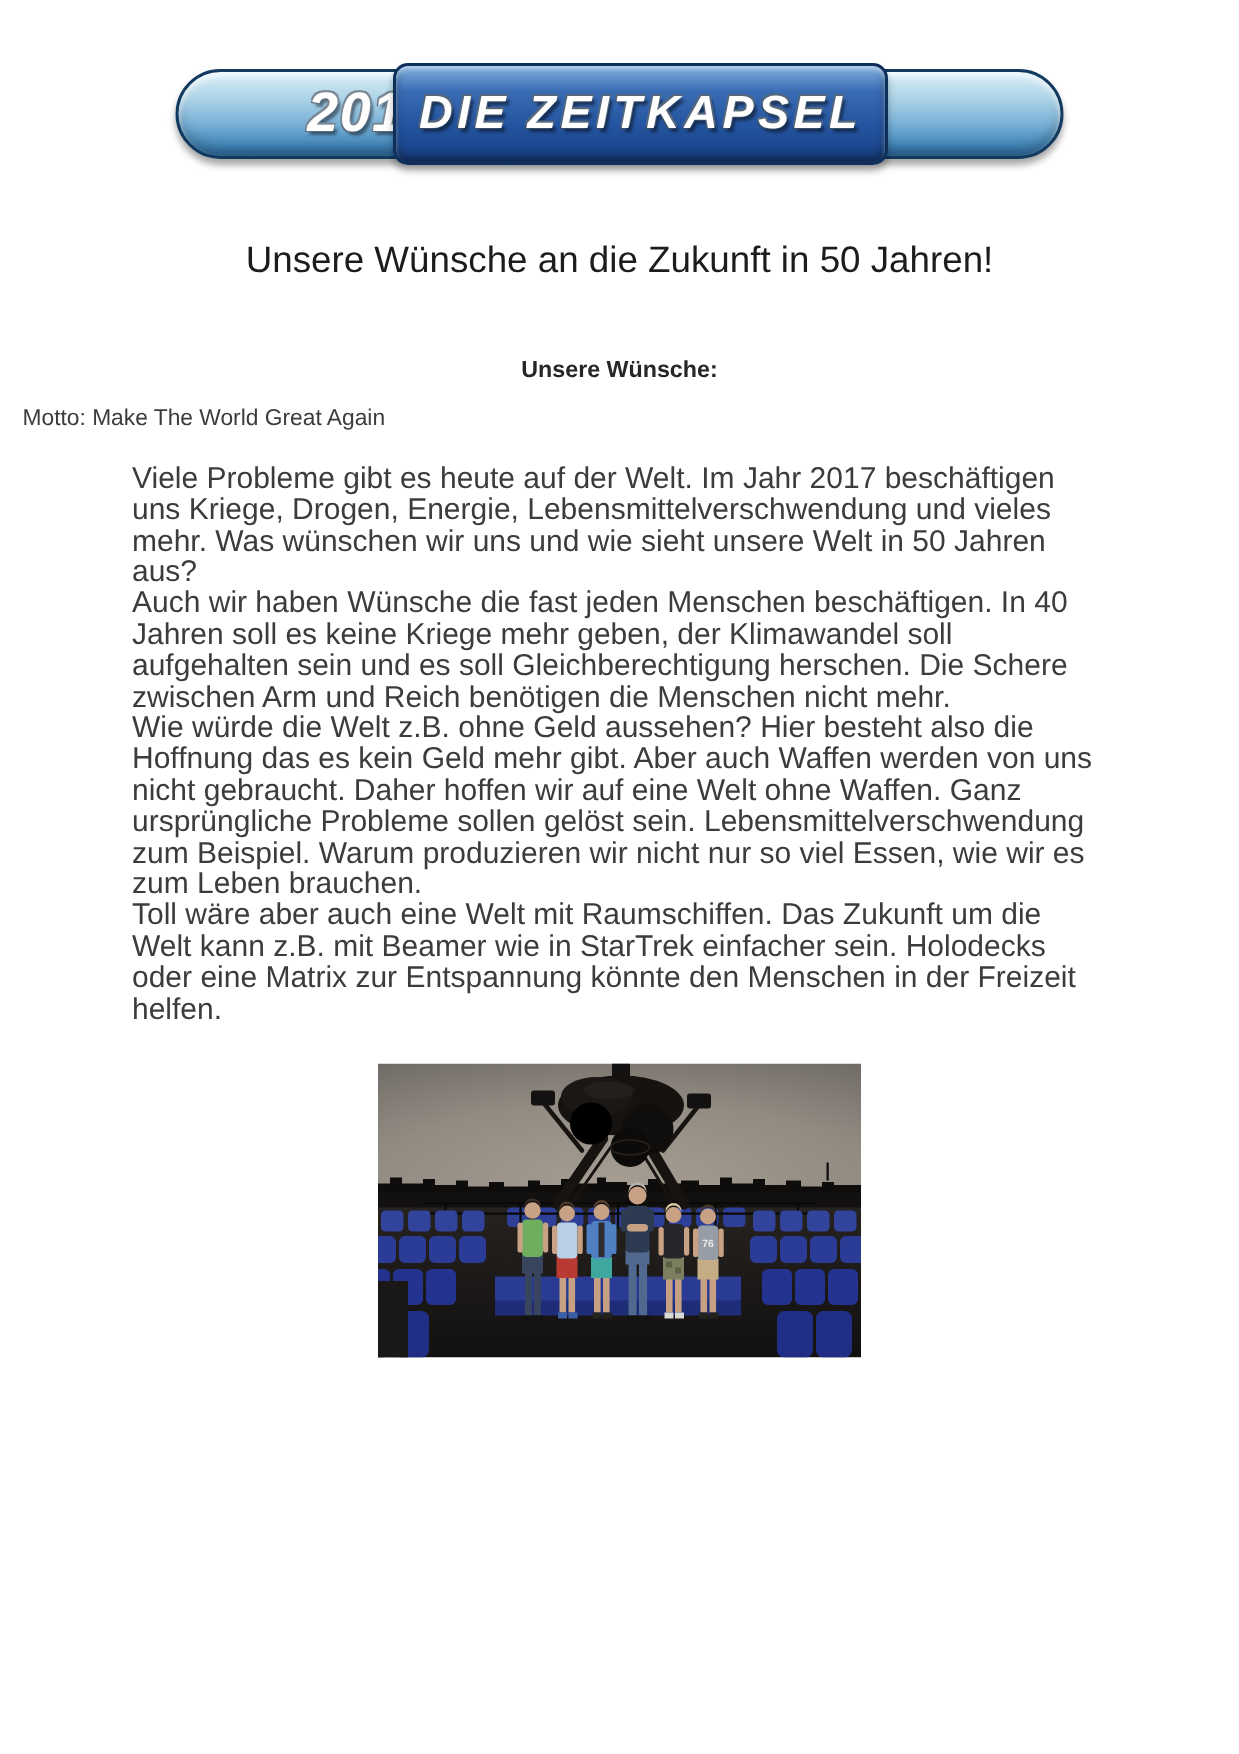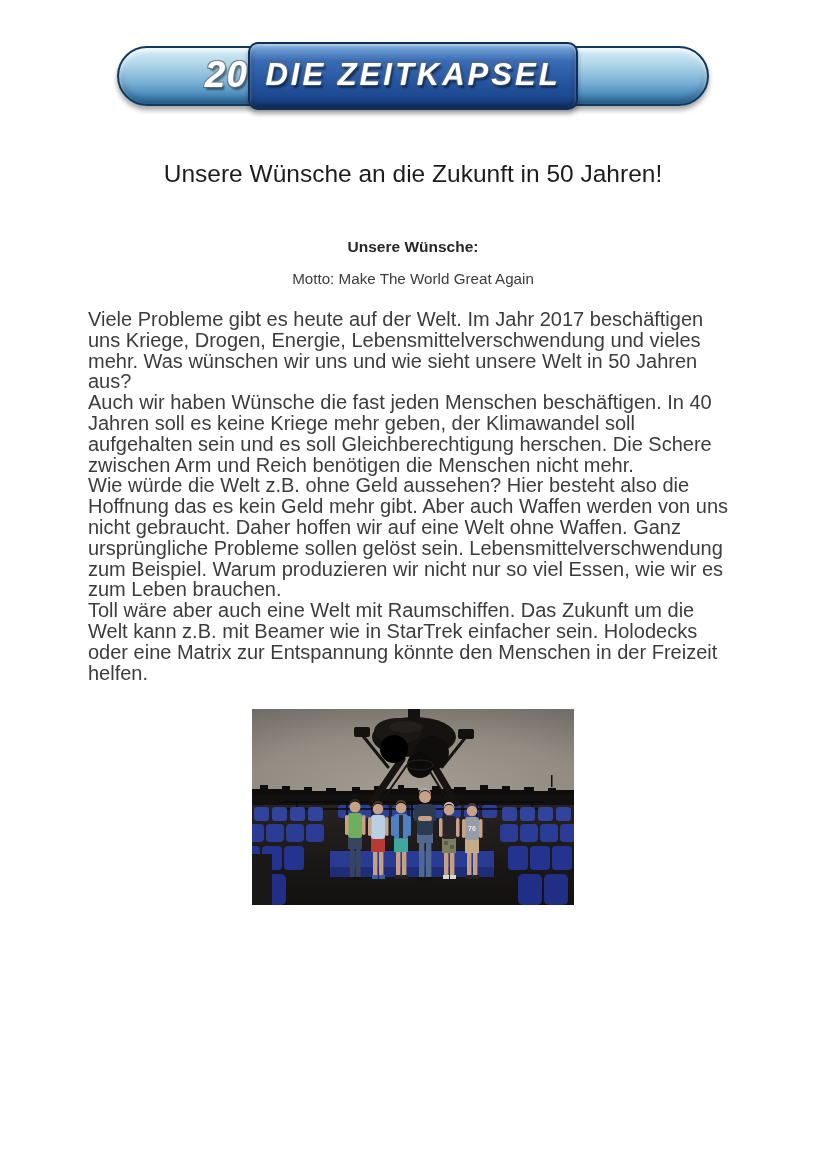--- a/index.html
+++ b/index.html
@@ -22,21 +22,21 @@
     display:flex;
   }
   .banner-year {
     flex:1; display:flex; align-items:center; justify-content:center;
     font-size:37px; font-weight:bold; font-style:italic;
     color:#ffffff; letter-spacing:1px; padding-bottom:3px;
     text-shadow:-1px -1px 0 #7c8894, 1px -1px 0 #7c8894, -1px 1px 0 #5e6a76, 2px 3px 2px rgba(20,30,40,.55);
   }
   .banner-mid-gap { width:330px; }
   .banner-center {
-    position:absolute; left:131px; top:-4px; width:330px; height:68px;
+    position:absolute; left:145px; top:-4px; width:330px; height:68px;
     border-radius:10px;
     background:linear-gradient(180deg,#82b1de 0%,#3a6cb4 26%,#24549f 62%,#163f82 100%);
     border:2px solid #0e2f5a;
     box-shadow:0 4px 5px rgba(0,0,0,.3), inset 0 2px 3px rgba(255,255,255,.45), inset 0 -4px 6px rgba(0,0,0,.4);
     display:flex; align-items:center; justify-content:center;
     font-size:31px; font-weight:bold; font-style:italic;
     color:#ffffff; letter-spacing:3px; padding-bottom:2px;
     text-shadow:-1px -1px 0 #55677d, 1px -1px 0 #55677d, -1px 1px 0 #3c4e64, 2px 3px 2px rgba(10,20,35,.6);
     white-space:nowrap;
   }
@@ -48,21 +48,21 @@
   }
   .section-label {
     margin:55px 0 0; text-align:center;
     font-size:15.5px; font-weight:bold; color:#262626;
   }
   .section-label.wishes { margin-top:50px; }
   .team-lines {
     margin:15px 0 0; text-align:center;
     font-size:15.2px; line-height:21px; color:#3c3c3c;
   }
-  .motto { margin:14px 4px 0; text-align:center; font-size:15.2px; color:#3c3c3c; }
+  .motto { margin:14px 15px 0; font-size:15.2px; color:#3c3c3c; }
   .wishes-text {
     width:650px; margin:22px auto 0; 
     font-size:20px; line-height:20.8px; color:#3c3c3c;
   }
   .wishes-text p { margin:0; }
 
   
   .photo-wrap { width:322px; height:196px; margin:26px auto 0; }
   .photo-wrap svg { display:block; }
 </style>

